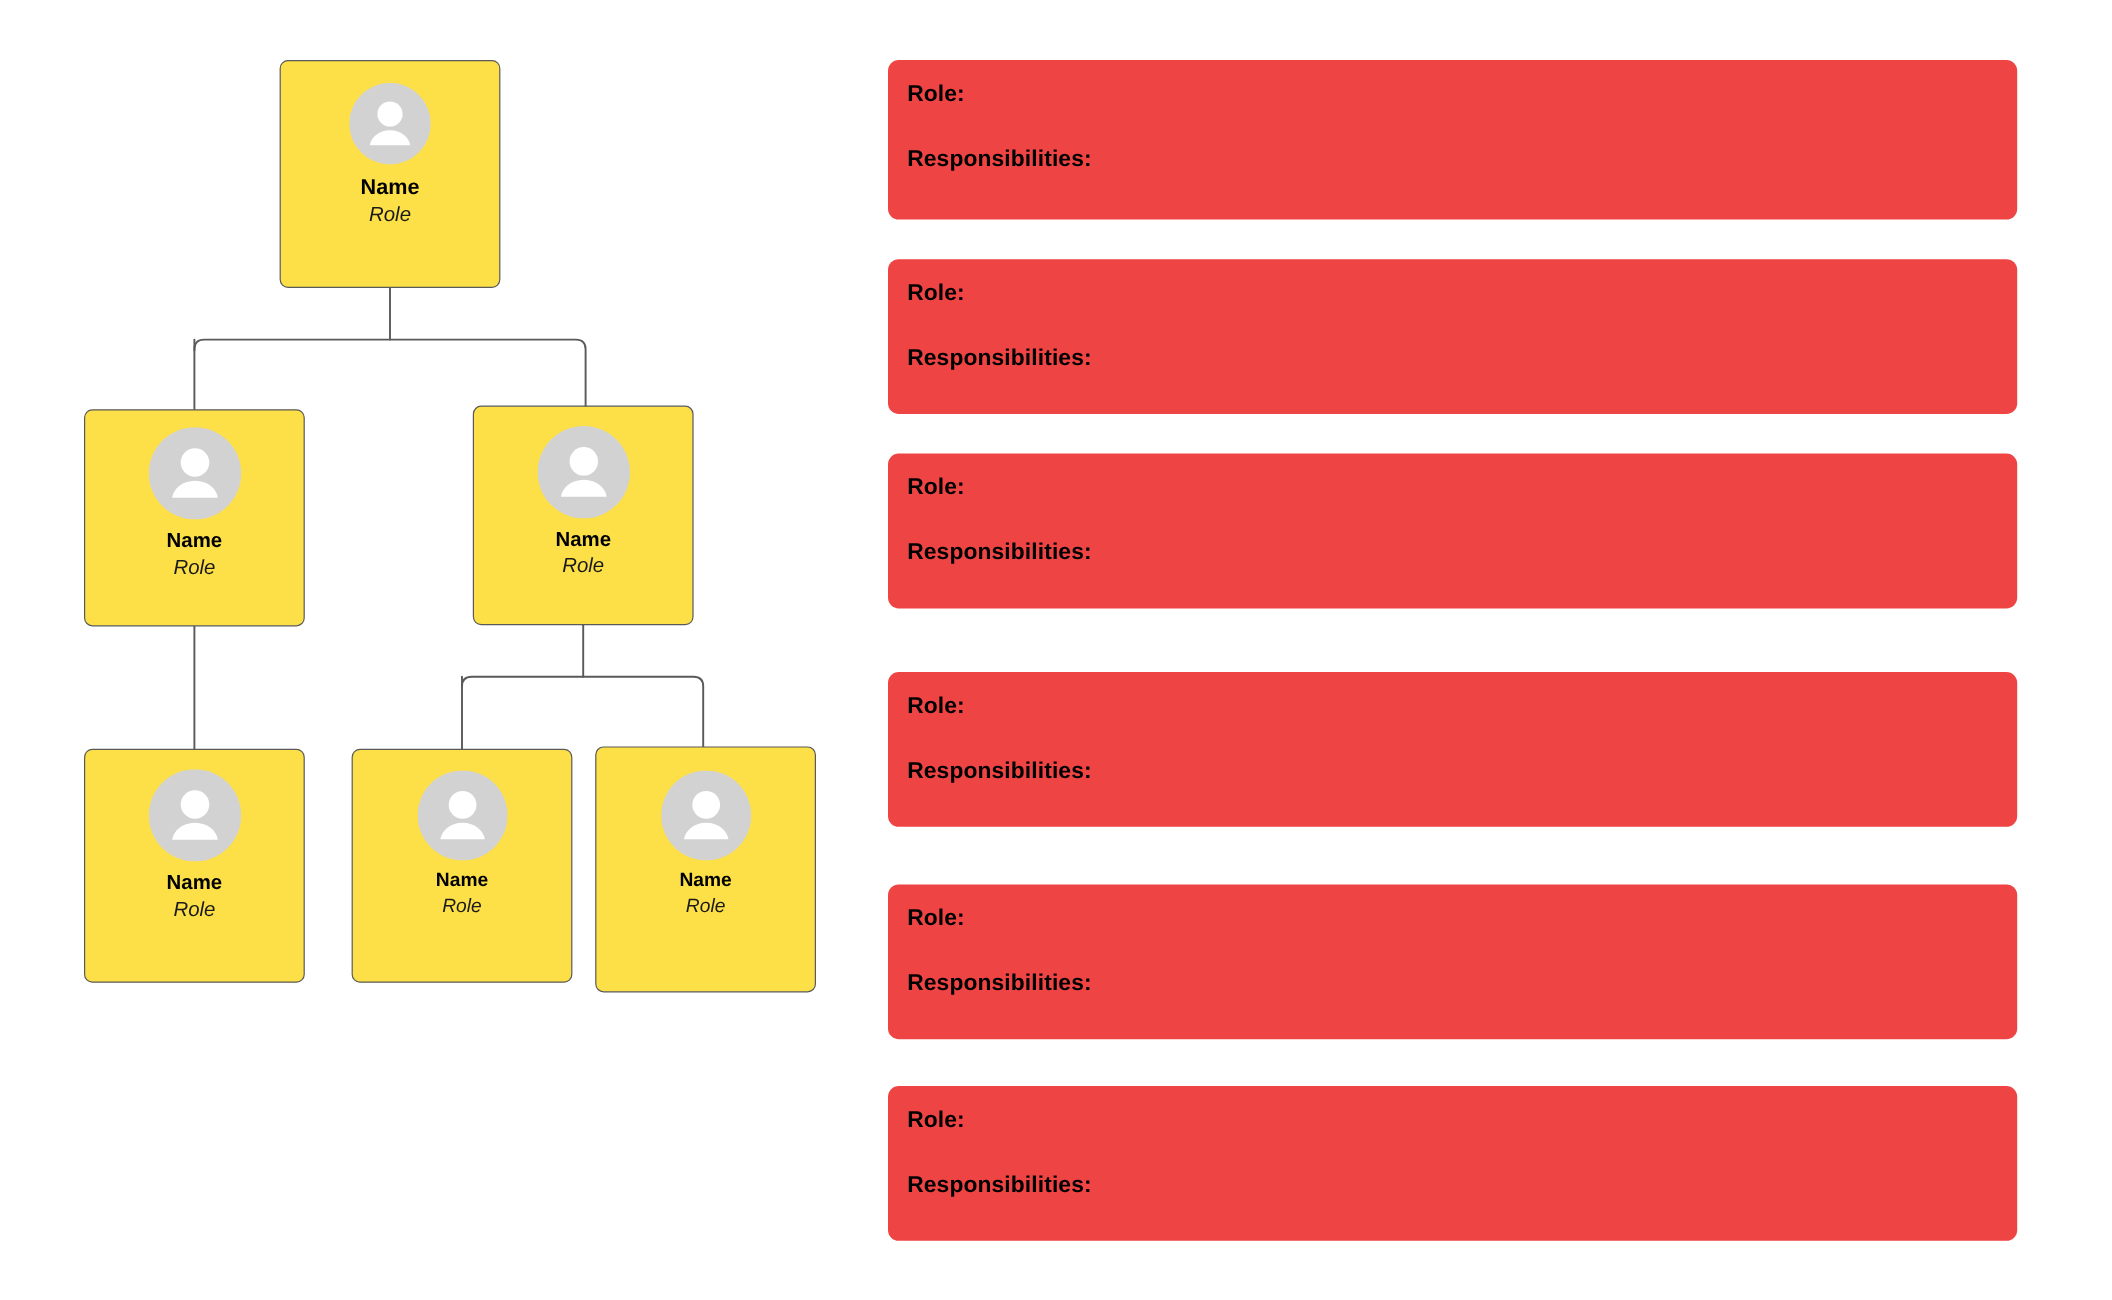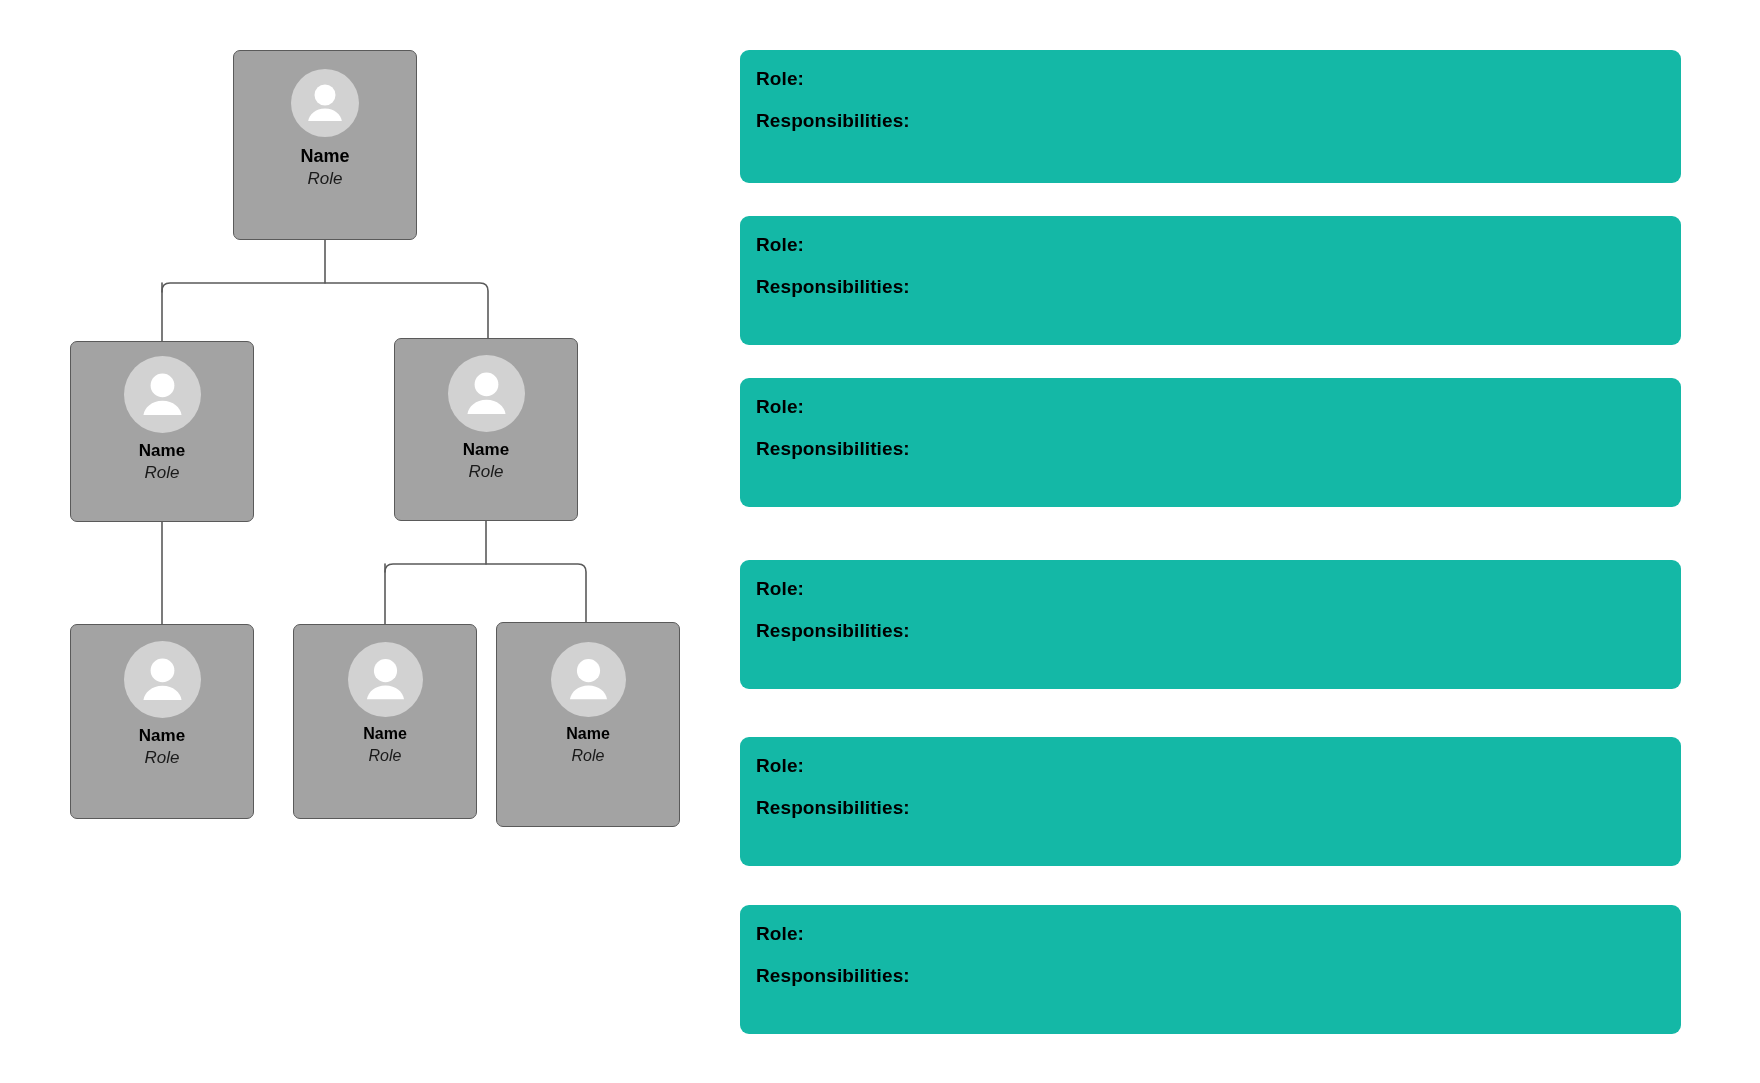--- a/index.html
+++ b/index.html
@@ -31,21 +31,21 @@
   }
   #org-svg {
     position: absolute;
     left: 0;
     top: 0;
   }
 
   .node-card {
     position: absolute;
     box-sizing: border-box;
-    background: #a3a3a3;
+    background: #fde047;
     border: 1.6px solid #5a5a5a;
     border-radius: 7px;
     display: flex;
     flex-direction: column;
     align-items: center;
   }
   .avatar {
     display: block;
   }
   .node-name {
@@ -69,33 +69,33 @@
     left: 740px;
     top: 0;
     width: 960px;
     height: 1083px;
   }
   .role-panel {
     position: absolute;
     left: 0;
     width: 941px;
     box-sizing: border-box;
-    background: #14b8a6;
+    background: #ef4444;
     border-radius: 9px;
     padding: 18px 16px 0 16px;
   }
   .panel-line {
     font-weight: bold;
     font-size: 19px;
     color: #000000;
     letter-spacing: 0.1px;
     white-space: nowrap;
   }
   .panel-line.second {
-    margin-top: 20px;
+    margin-top: 32px;
   }
 </style>
 </head>
 <body>
 
 <div id="layout">
 
   <div id="org-chart">
 
     <svg id="org-svg" width="700" height="1083" viewBox="0 0 700 1083">

